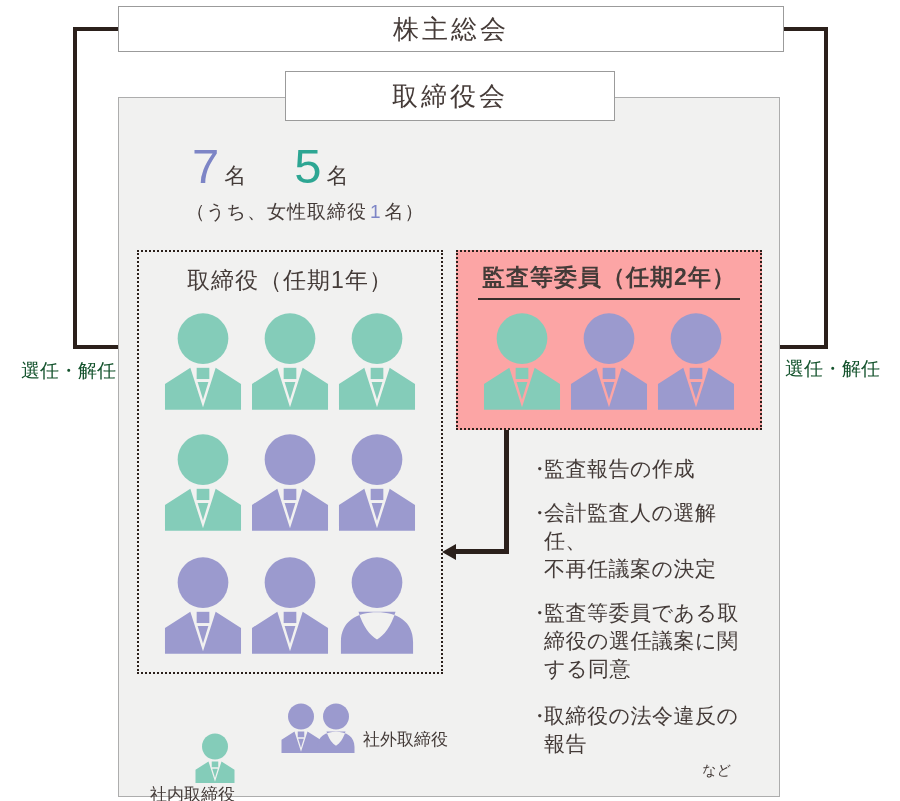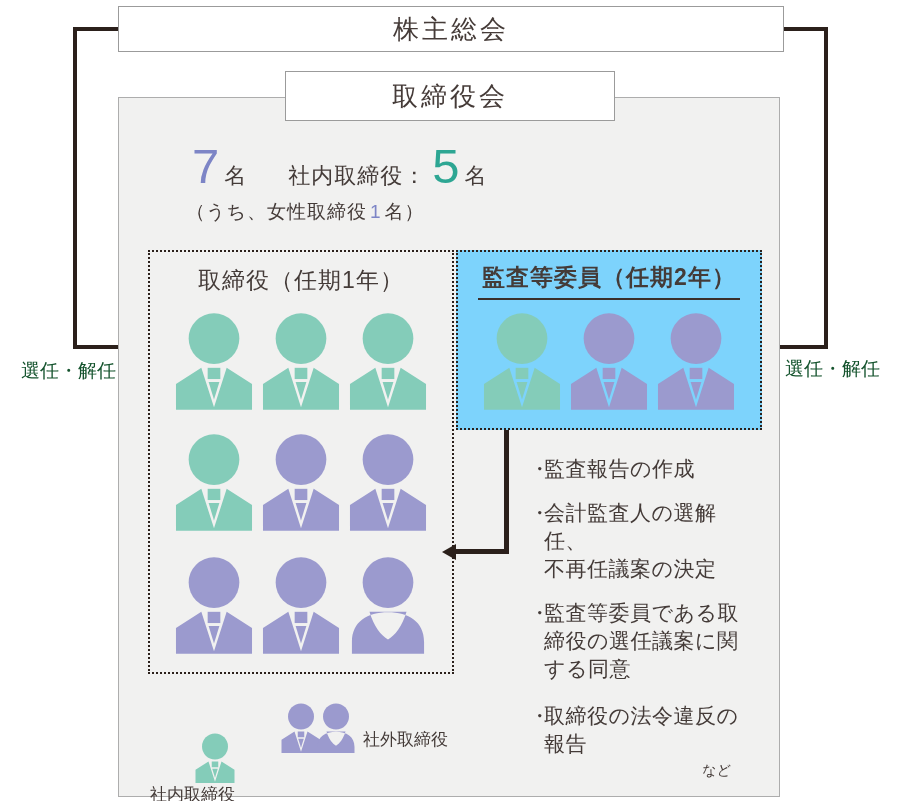--- a/index.html
+++ b/index.html
@@ -90,30 +90,29 @@
 
   <div class="abs appoint" style="left:21px; top:358px;">選任・解任</div>
   <div class="abs appoint" style="left:785px; top:356px;">選任・解任</div>
 
   <div class="abs stats" style="left:186px; top:138px; height:62px;">
     <span class="group">
       <span class="num" style="color: rgb(125, 133, 198);">7</span>
       <span class="unit">名</span>
     </span>
     <span class="group">
-      <span class="lbl">社内取締役：</span>
       <span class="num" style="color: rgb(45, 166, 147);">5</span>
       <span class="unit">名</span>
     </span>
   </div>
   <div class="abs subnote" style="left:186px; top:199px;">
     <span>（うち、女性取締役</span><span class="n1" style="color: rgb(125, 133, 198);">1</span><span>名）</span>
   </div>
 
-  <div class="abs dotted directors-box" style="left:148px; top:250px; width:306px; height:424px;text-decoration:underline;">
+  <div class="abs dotted directors-box" style="left:137px; top:250px; width:306px; height:424px;text-decoration:underline;">
     <div class="boxtitle" style="position:absolute; top:13px;">取締役（任期1年）</div>
     <div class="people-row" style="top:60px;">
         <span class="person">
           <svg viewBox="0 0 80 100" xmlns="http://www.w3.org/2000/svg">
             <circle cx="40" cy="27" r="26" fill="#84ccb9"></circle>
             <path fill-rule="evenodd" fill="#84ccb9" d="M1,100 L1,73.5 L27,57 L53,57 L79,73.5 L79,100 Z M27,57 L53,57 L40,97.5 Z"></path>
             <rect x="33.5" y="57" width="13" height="11.5" fill="#84ccb9"></rect>
             <path fill="#84ccb9" d="M34.5,71.5 L45.5,71.5 L40,89.5 Z"></path>
           </svg>
         </span>
@@ -179,21 +178,21 @@
         </span>
         <span class="person">
           <svg viewBox="0 0 80 100" xmlns="http://www.w3.org/2000/svg">
             <circle cx="40" cy="27" r="26" fill="#9b9ace"></circle>
             <path fill-rule="evenodd" fill="#9b9ace" d="M3,100 L3,88 C3,67 19,57.5 40,57.5 C61,57.5 77,67 77,88 L77,100 Z M21,57 C25.5,72 33,81.5 40,85.5 C47,81.5 54.5,72 59,57 Z"></path>
           </svg>
         </span>
       </div>
   </div>
 
-  <div class="abs dotted audit-box" style="left: 456px; top: 250px; width: 306px; height: 180px; background-color: #7dd3fc;">
+  <div class="abs dotted audit-box" style="left: 456px; top: 250px; width: 306px; height: 180px; background-color: #fca5a5;">
     <div class="audit-title-wrap" style="position:absolute; top:10px;">
       <span class="audit-title">監査等委員（任期2年）</span>
     </div>
     <div class="people-row" style="top:60px;">
         <span class="person">
           <svg viewBox="0 0 80 100" xmlns="http://www.w3.org/2000/svg">
             <circle cx="40" cy="27" r="26" fill="#84ccb9"></circle>
             <path fill-rule="evenodd" fill="#84ccb9" d="M1,100 L1,73.5 L27,57 L53,57 L79,73.5 L79,100 Z M27,57 L53,57 L40,97.5 Z"></path>
             <rect x="33.5" y="57" width="13" height="11.5" fill="#84ccb9"></rect>
             <path fill="#84ccb9" d="M34.5,71.5 L45.5,71.5 L40,89.5 Z"></path>

